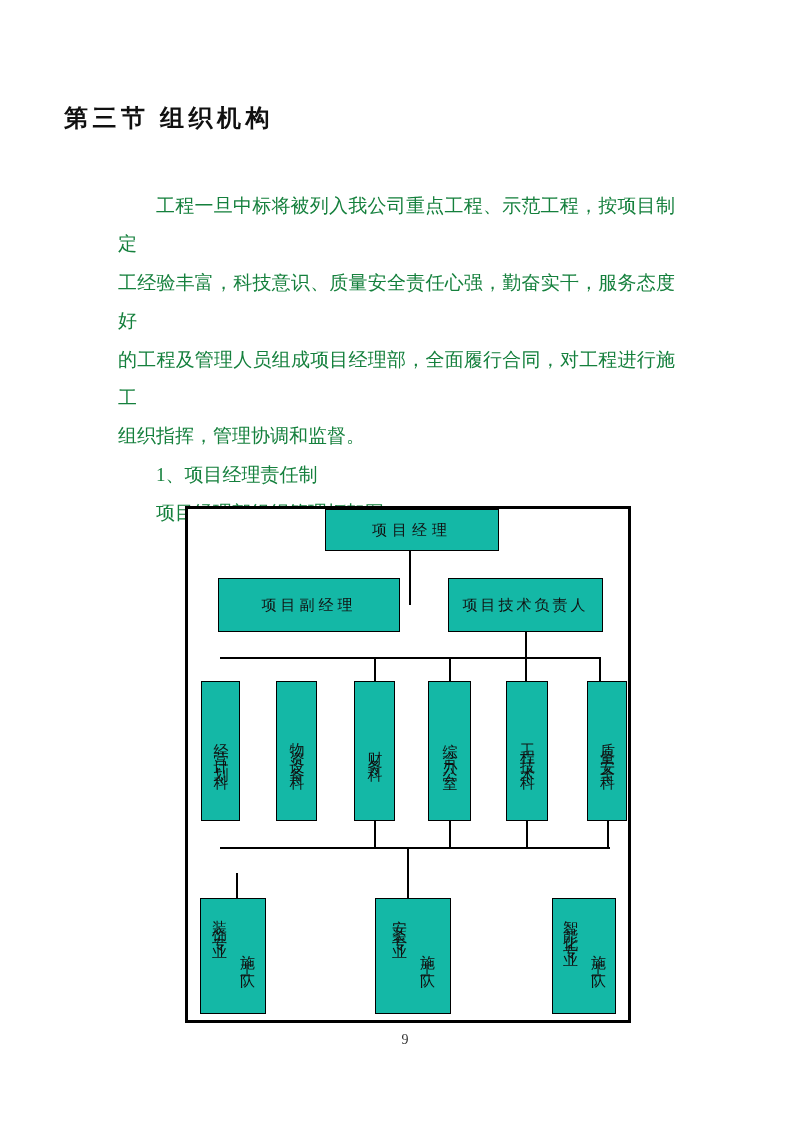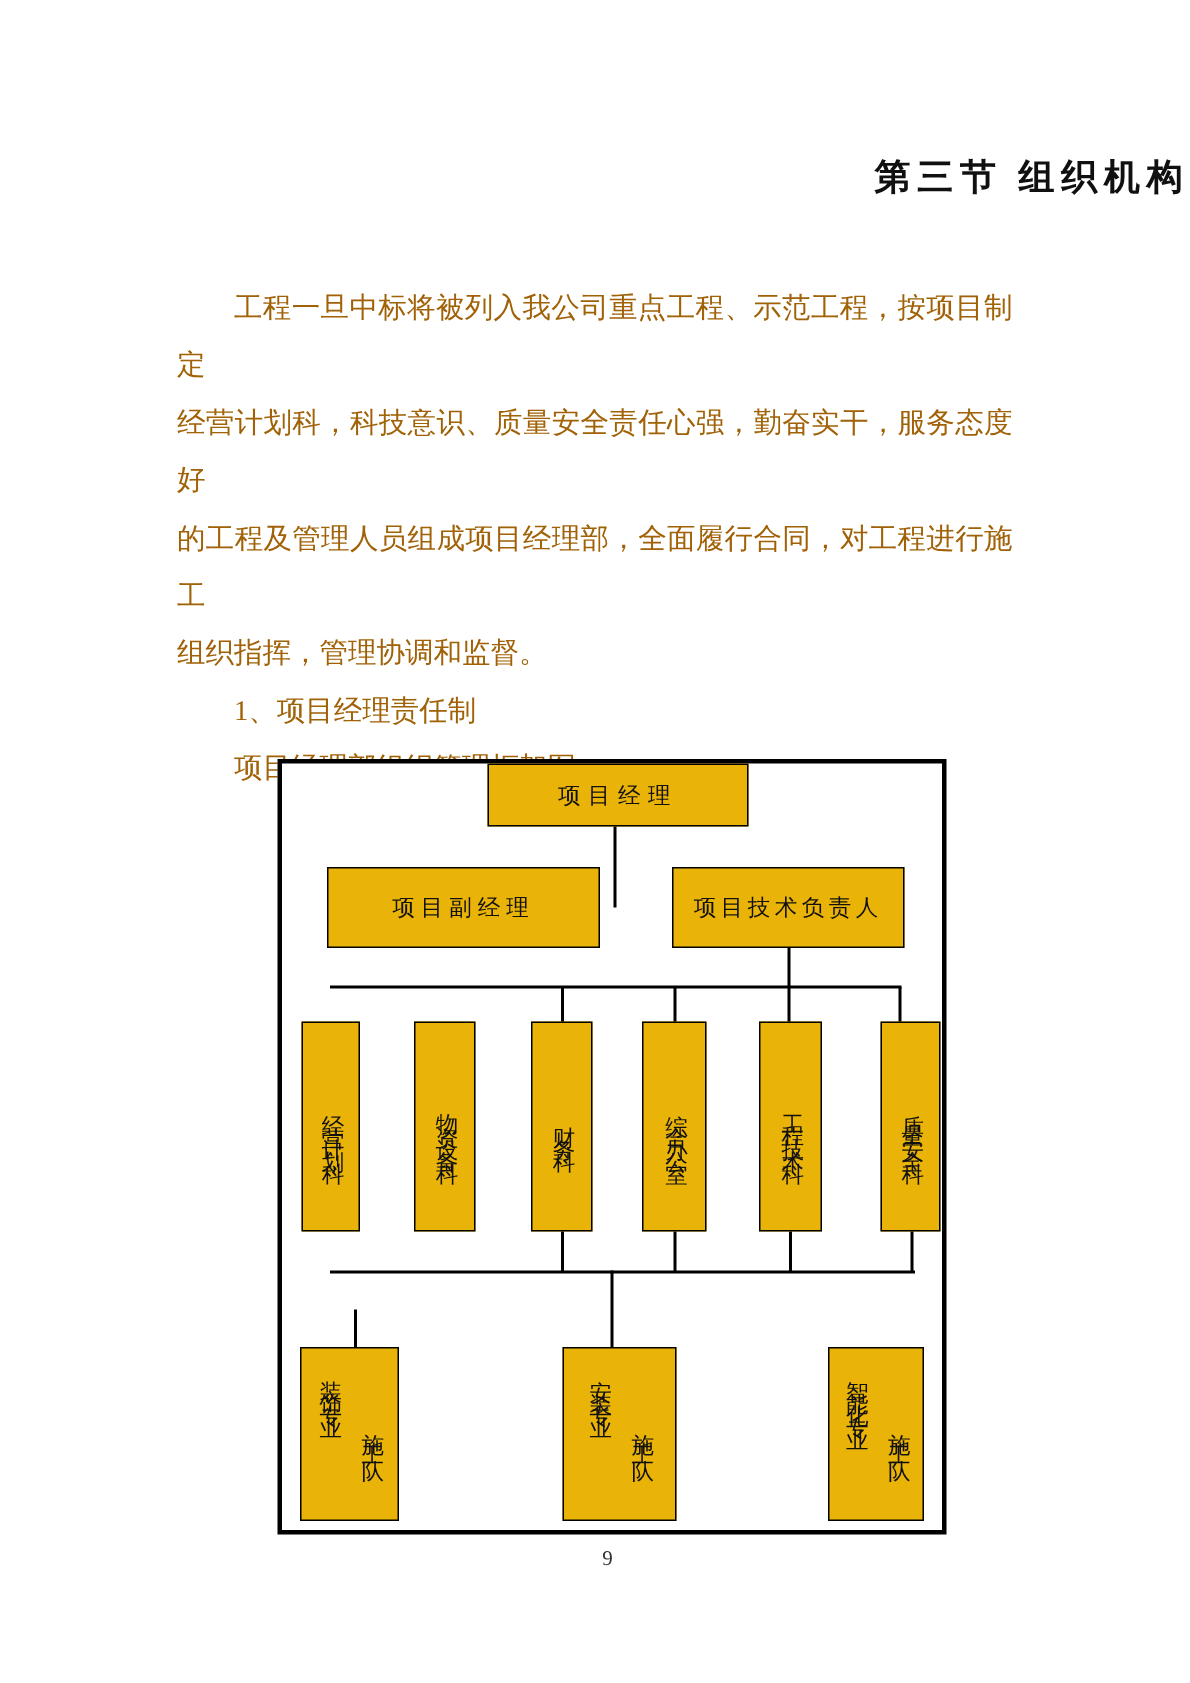--- a/index.html
+++ b/index.html
@@ -12,53 +12,53 @@
     overflow: hidden;
   }
   .page { position: absolute; inset: 0; }
 
   
   .title {
     position: absolute;
     top: 102px; left: 0; width: 100%;
     box-sizing: border-box;
     padding-left: 64px;
-    text-align: right;
+    text-align: left;
     font-size: 24px;
     font-weight: bold;
     letter-spacing: 4.5px;
     color: #101010;
   }
 
   
   .bodytext {
     position: absolute;
     left: 118px; top: 187px; width: 557px;
     font-size: 19px;
     line-height: 38.4px;
-    color: #a16207;
+    color: #15803d;
   }
   .bodytext .jl { text-align: justify; text-align-last: justify; }
   .bodytext .ind { text-indent: 38px; }
 
   
   .diagram {
     position: absolute;
     left: 185px; top: 506px;
     width: 446px; height: 517px;
     box-sizing: border-box;
     border: 3px solid #000;
     background: #fff;
   }
   .diagram * { box-sizing: border-box; }
 
   .nbox {
     position: absolute;
     border: 1.5px solid #000;
-    background: #eab308;
+    background: #14b8a6;
     display: flex;
     align-items: center;
     justify-content: center;
     font-size: 15px;
     color: #111;
   }
   .hl { position: absolute; height: 1.5px; background: #000; }
   .vl { position: absolute; width: 1.5px; background: #000; }
 
   .root-box   { left: 137px; top: 0;    width: 174px; height: 42px; letter-spacing: 5px; }
@@ -125,21 +125,21 @@
 </style>
 </head>
 <body>
 
 <div class="page">
 
   <div class="title">第三节 组织机构</div>
 
   <div class="bodytext">
     <div class="jl ind">工程一旦中标将被列入我公司重点工程、示范工程，按项目制定</div>
-    <div class="jl">经营计划科，科技意识、质量安全责任心强，勤奋实干，服务态度好</div>
+    <div class="jl">工经验丰富，科技意识、质量安全责任心强，勤奋实干，服务态度好</div>
     <div class="jl">的工程及管理人员组成项目经理部，全面履行合同，对工程进行施工</div>
     <div>组织指挥，管理协调和监督。</div>
     <div class="ind">1、项目经理责任制</div>
     <div class="ind">项目经理部组织管理框架图：</div>
   </div>
 
   <div class="diagram">
 
     <div class="nbox root-box">
       <span>项目经理</span>

